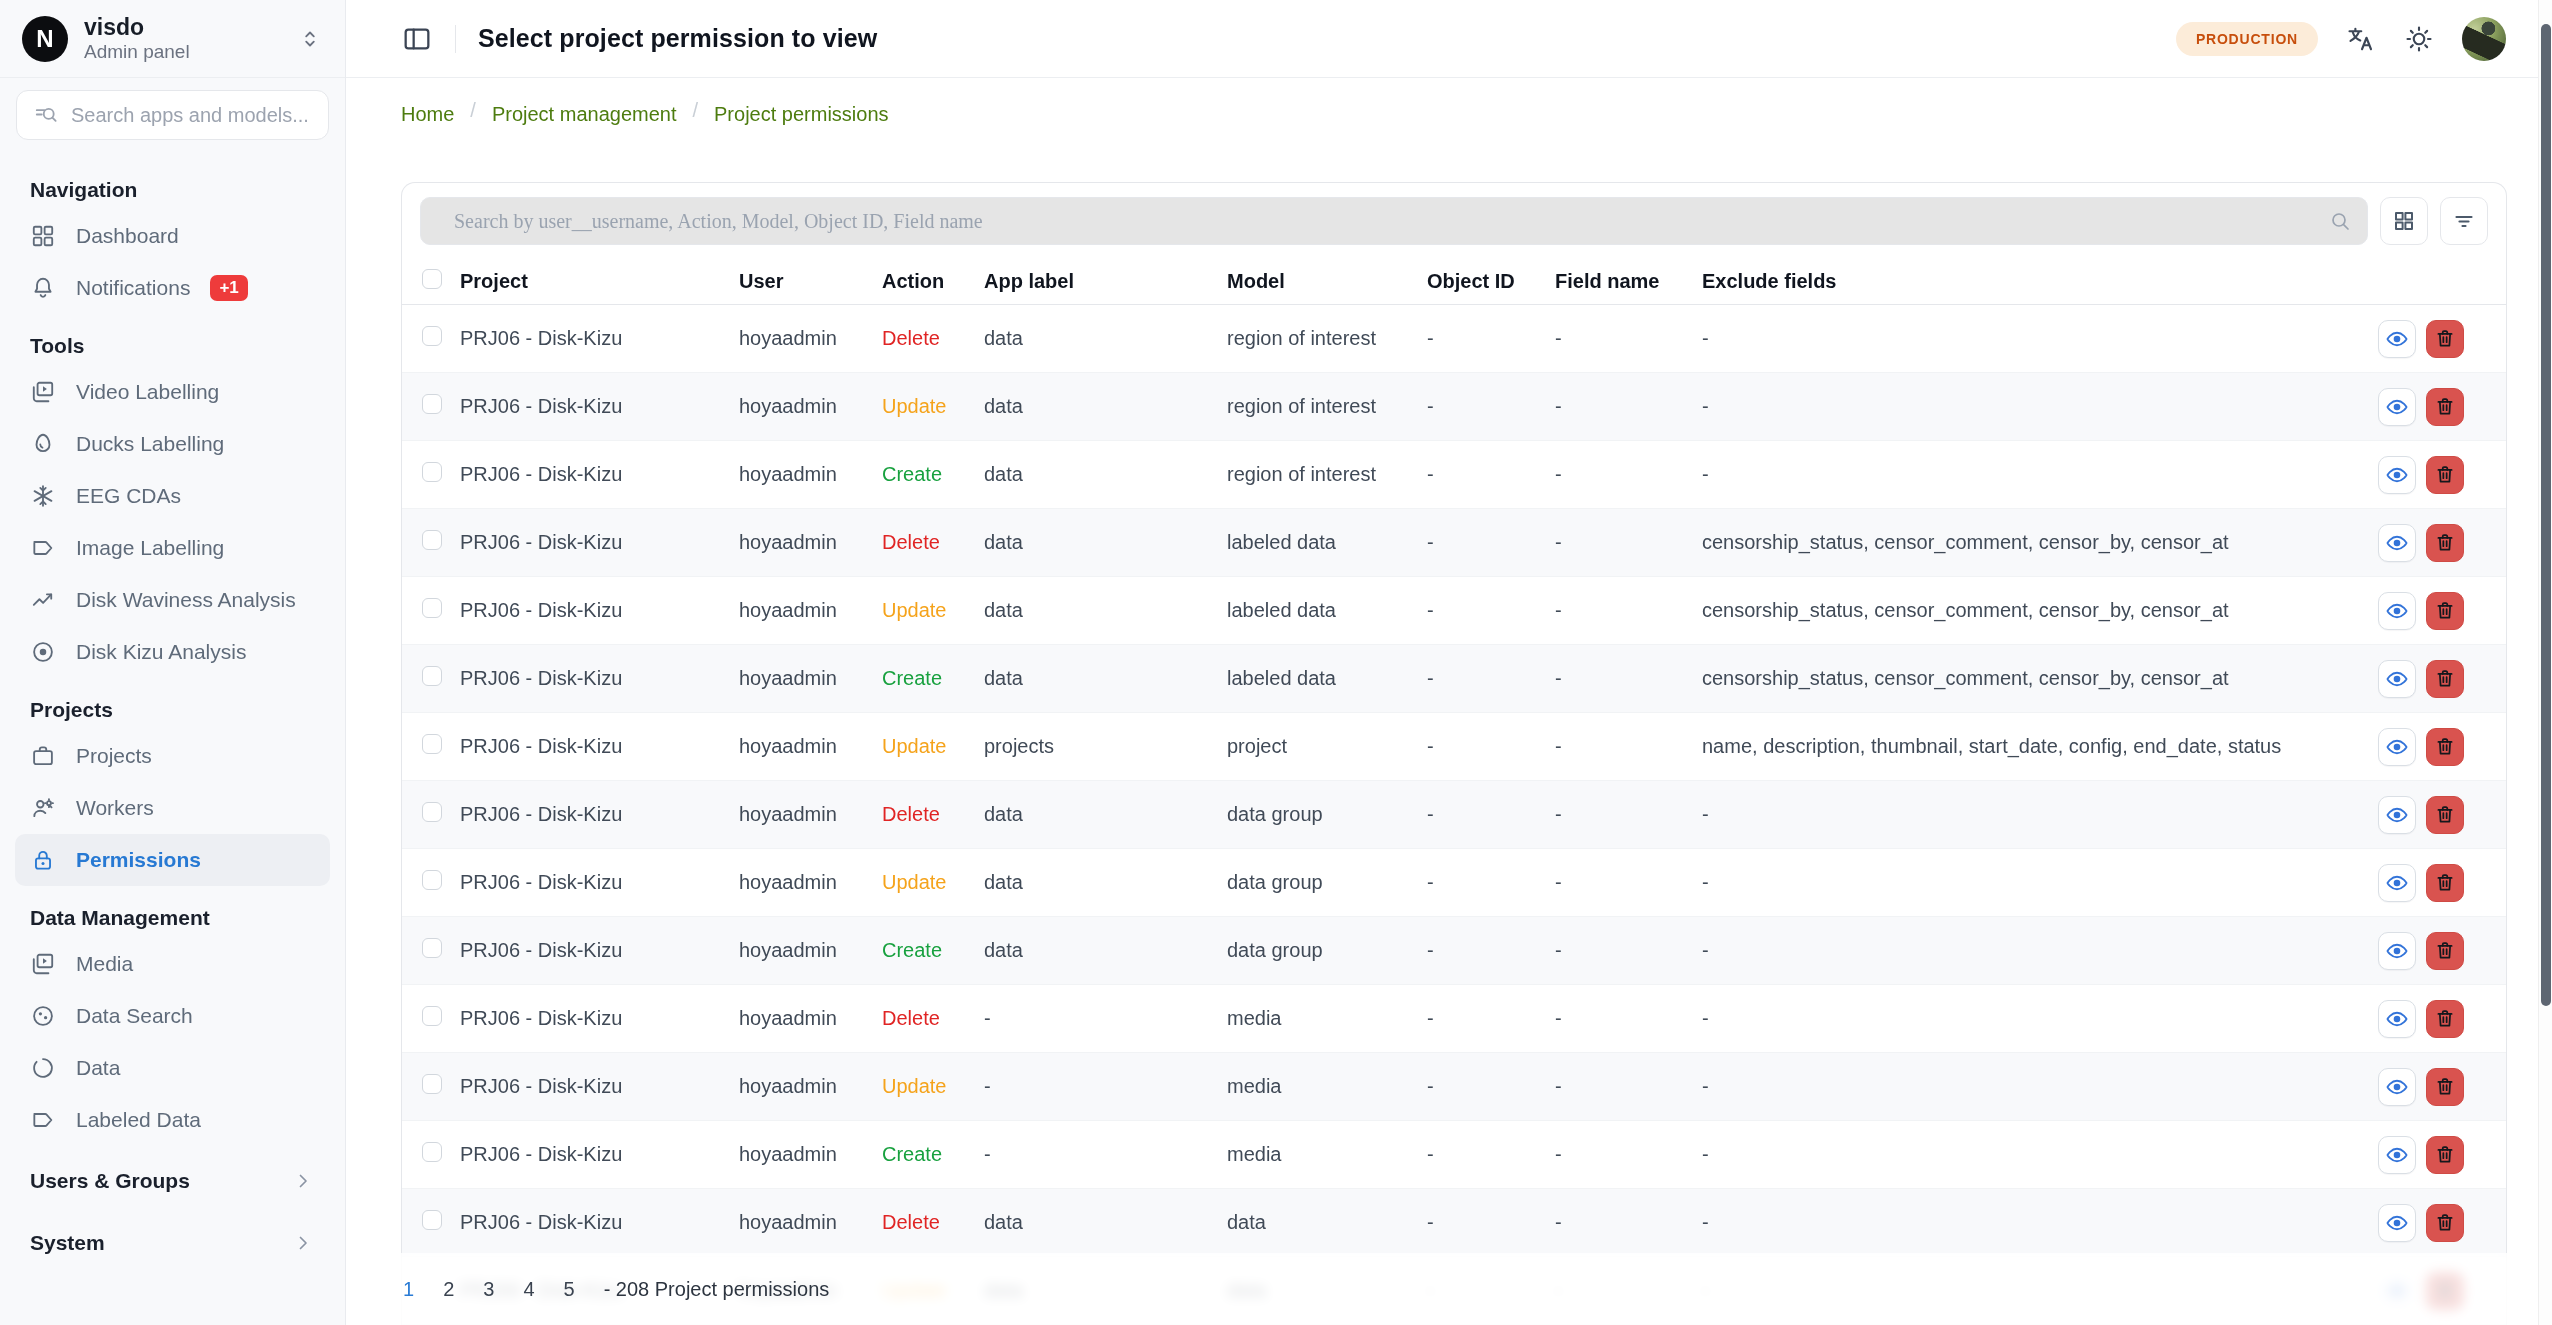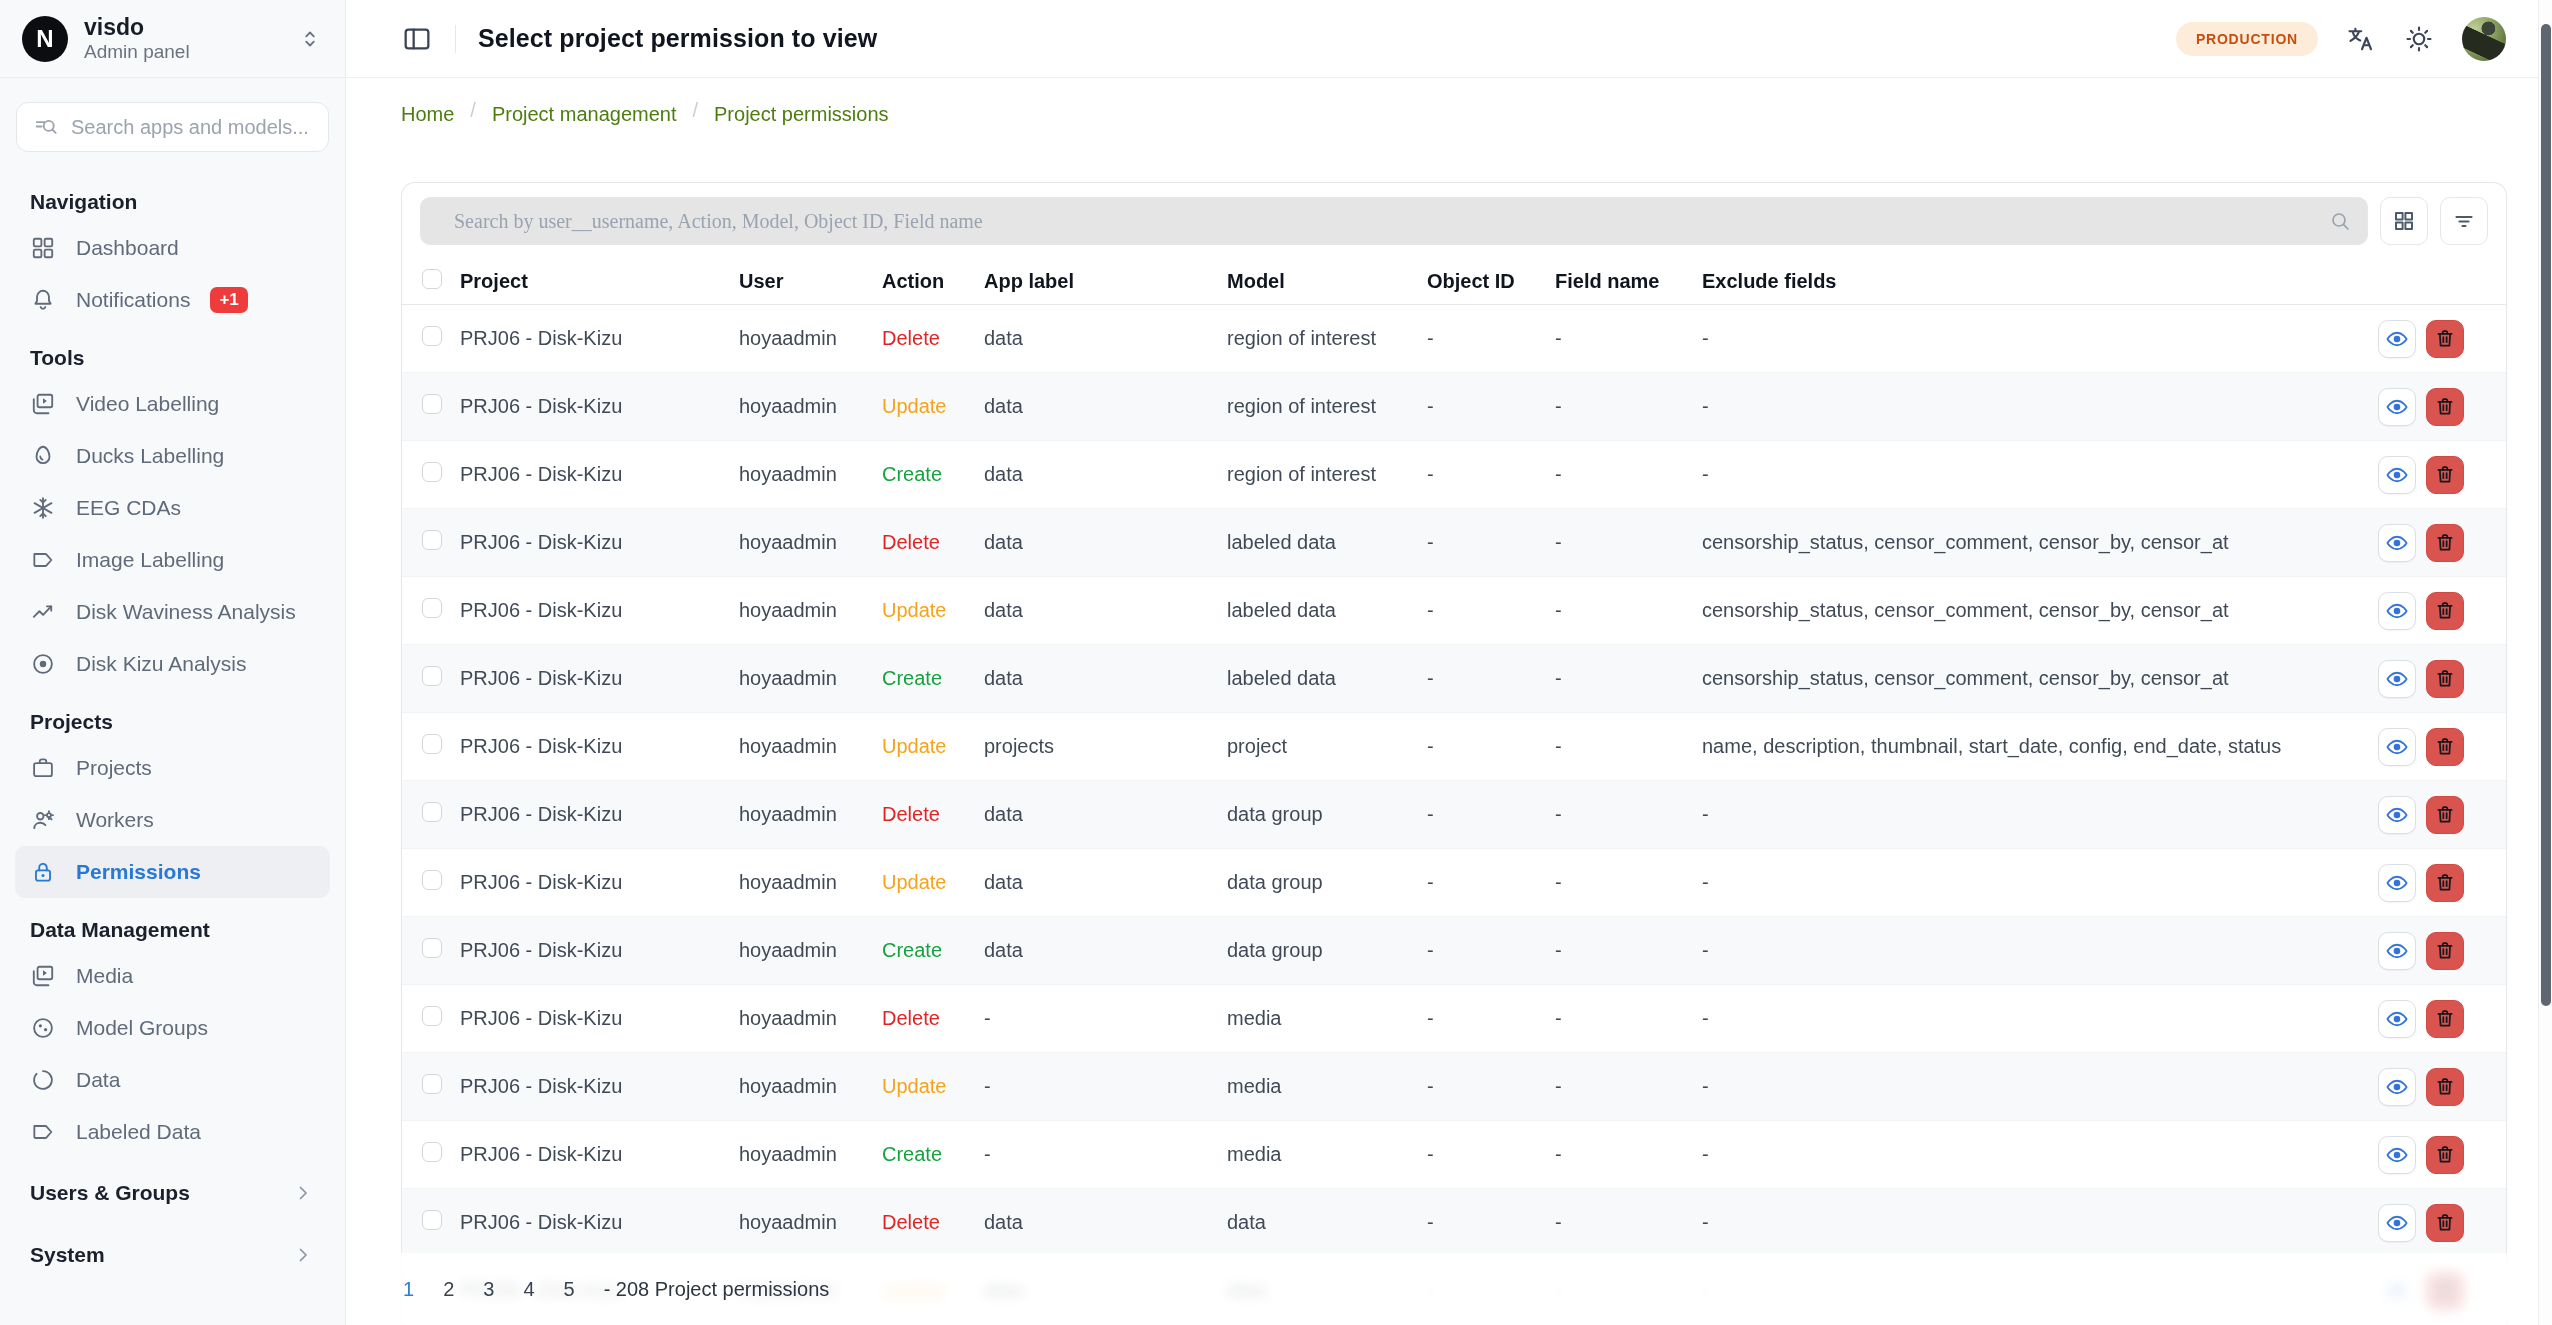--- a/index.html
+++ b/index.html
@@ -11,21 +11,21 @@
   .sidebar { width:346px; min-width:346px; background:#f8f9fb; border-right:1px solid #e9ebef;
     display:flex; flex-direction:column; }
   .sb-top { height:78px; display:flex; align-items:center; gap:16px; padding:0 22px;
     border-bottom:1px solid #eceef1; }
   .logo { width:46px; height:46px; border-radius:50%; background:#0c0d10; color:#fff;
     display:flex; align-items:center; justify-content:center; font-weight:700; font-size:24px; flex:none; }
   .sb-title-wrap { flex:1; line-height:1.15; }
   .sb-title { font-size:23px; font-weight:700; color:#171d27; }
   .sb-sub { font-size:19px; color:#6b7280;text-align:center; }
   .updown { width:26px; height:26px; color:#6b7280; }
-  .sb-search { margin:24px 16px 14px; height:50px; background:#fff; border:1px solid #e5e7eb;
+  .sb-search { margin:12px 16px 14px; height:50px; background:#fff; border:1px solid #e5e7eb;
     border-radius:12px; display:flex; align-items:center; gap:12px; padding:0 16px; }
   .sb-search .icon { width:26px; height:26px; color:#9ca3af; flex:none; }
   .sb-search input { flex:1; border:none; outline:none; background:transparent; font-size:20px;
     color:#374151; font-family:inherit; }
   .sb-search input::placeholder { color:#9ca3af; }
   .sb-nav { flex:1; padding:4px 15px 0; overflow:hidden; }
   .sb-section { font-size:21px; font-weight:700; color:#1a202c; margin:20px 15px 8px; }
   .nav-item { display:flex; align-items:center; gap:20px; height:52px; padding:0 15px;
     border-radius:10px; color:#5f6b7a; font-size:21px; text-decoration:none; cursor:pointer; }
   .nav-item .icon { width:26px; height:26px; flex:none; }
@@ -267,21 +267,21 @@
           <span>Media</span>
         </a>
         <a class="nav-item">
           <span class="icon">
             <svg viewBox="0 0 24 24">
               <circle cx="12" cy="12" r="8.2"></circle>
               <circle cx="9.6" cy="10" r="1.5" fill="currentColor" stroke="none"></circle>
               <circle cx="14.4" cy="13.6" r="1.5" fill="currentColor" stroke="none"></circle>
             </svg>
           </span>
-          <span>Model Groups</span>
+          <span>Data Search</span>
         </a>
         <a class="nav-item">
           <span class="icon">
             <svg viewBox="0 0 24 24">
               <path d="M12 3.8a8.2 8.2 0 1 1-5.9 2.5"></path>
             </svg>
           </span>
           <span>Data</span>
         </a>
         <a class="nav-item">

